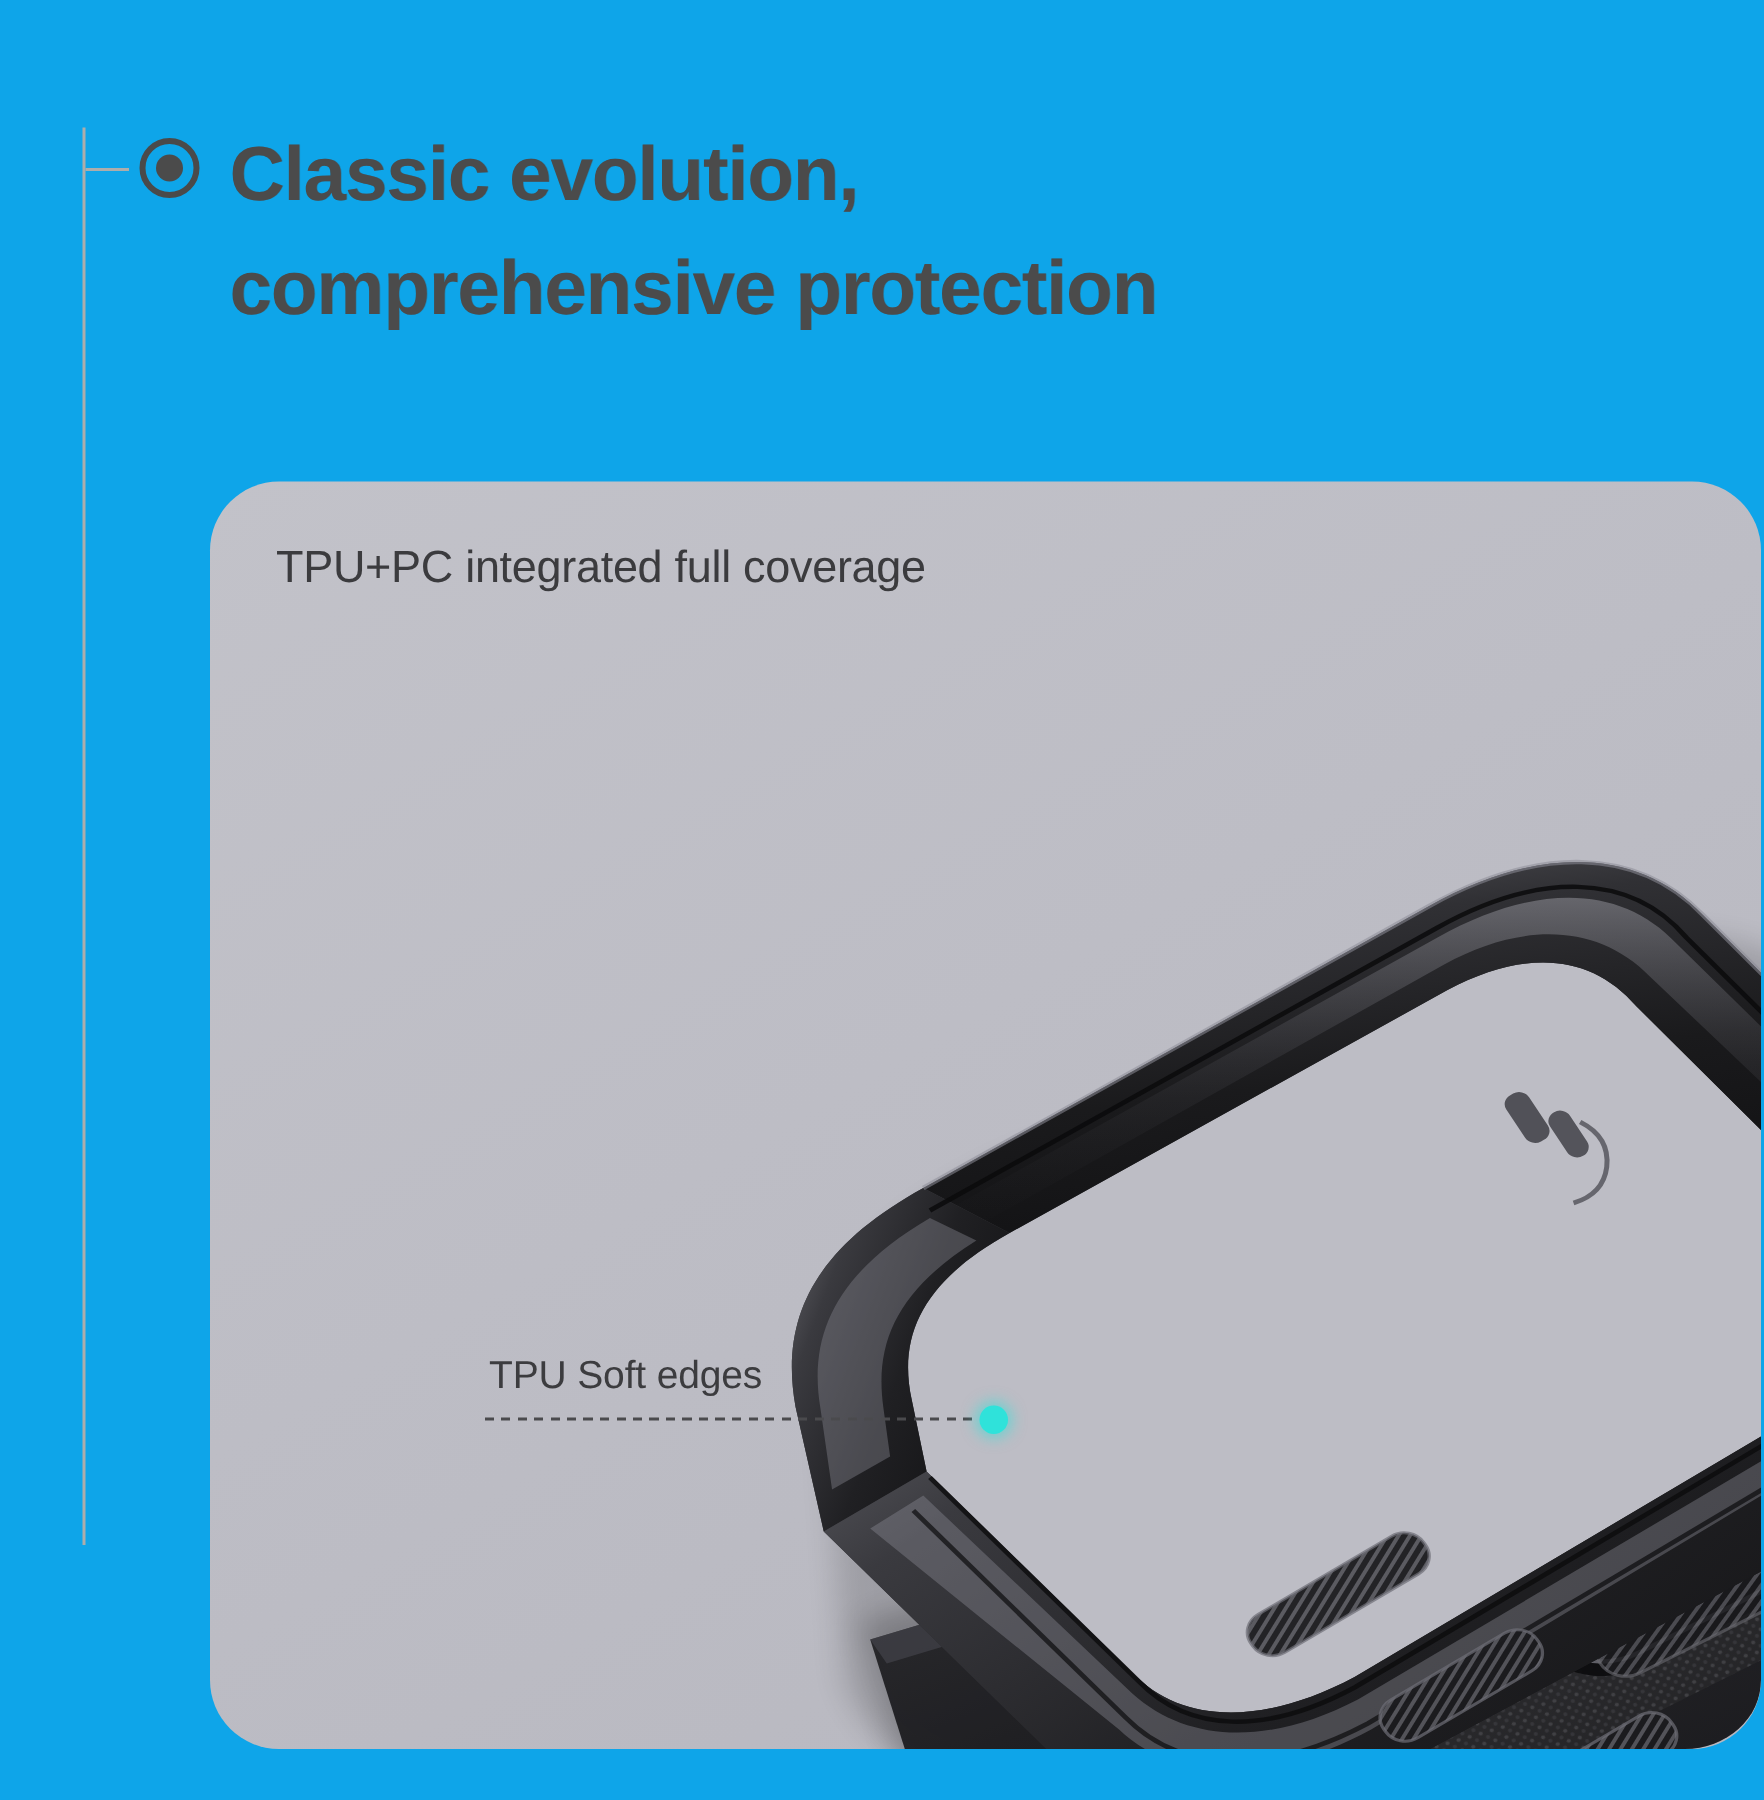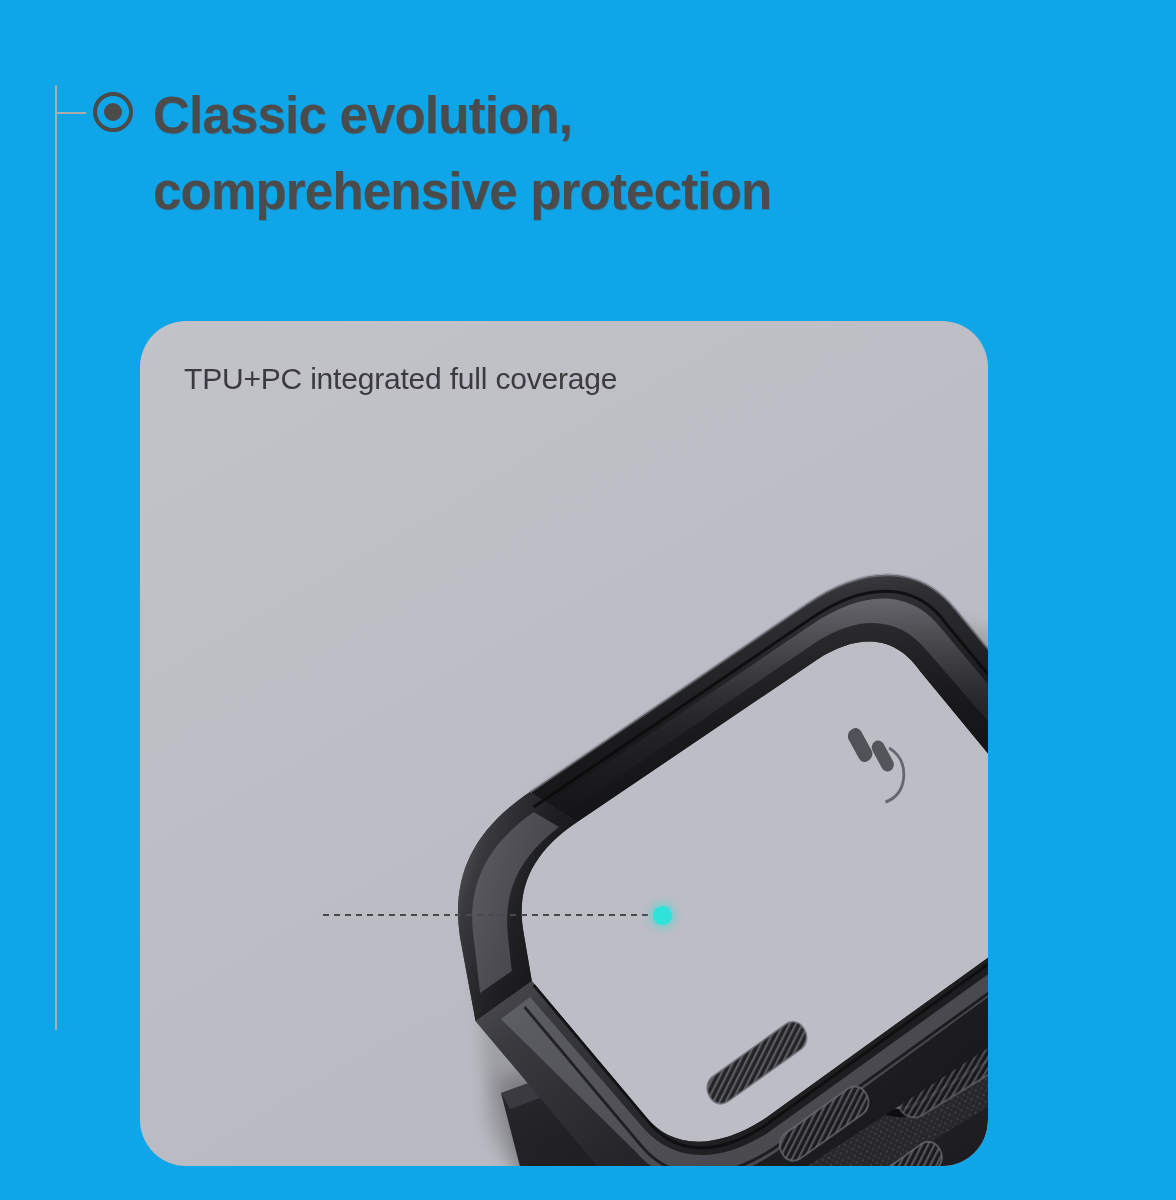--- a/index.html
+++ b/index.html
@@ -66,21 +66,21 @@
     color:#4b4b4b;
     letter-spacing:-0.8px;
     white-space:pre-line;
     text-shadow:0.5px 0.5px 0 rgba(75,75,75,0.35);
   }
 
   
   .card {
     position:absolute;
     left:140px; top:321px;
-    width:848px; height:845px;
+    width:1034px; height:845px;
     border-radius:46px;
     background:linear-gradient(150deg,#c2c2c9 0%,#bdbdc5 45%,#b7b7bf 100%);
     overflow:hidden;
   }
 
   .card-title {
     position:absolute;
     left:44px; top:41px;
     font-size:30px;
     font-weight:400;
@@ -379,19 +379,20 @@
 
             <path d="M 430 471 L 735 283 C 800 243 860 243 900 289 L 1088 496" fill="none" stroke="#8d8d97" stroke-width="3" opacity="0.55"></path>
             <path d="M 434 486 L 739 298 C 800 260 856 260 890 304 L 1078 510" fill="none" stroke="#0a0a0c" stroke-width="3" opacity="0.85"></path>
           </g>
 
         </g>
       </svg>
     </div>
 
     <div class="callout" id="callout-tpu">
+      <div class="co-label">TPU Soft edges</div>
       <div class="co-line">
         <span class="co-dot"></span>
       </div>
     </div>
 
   </div>
 </div>
 
 </body></html>

